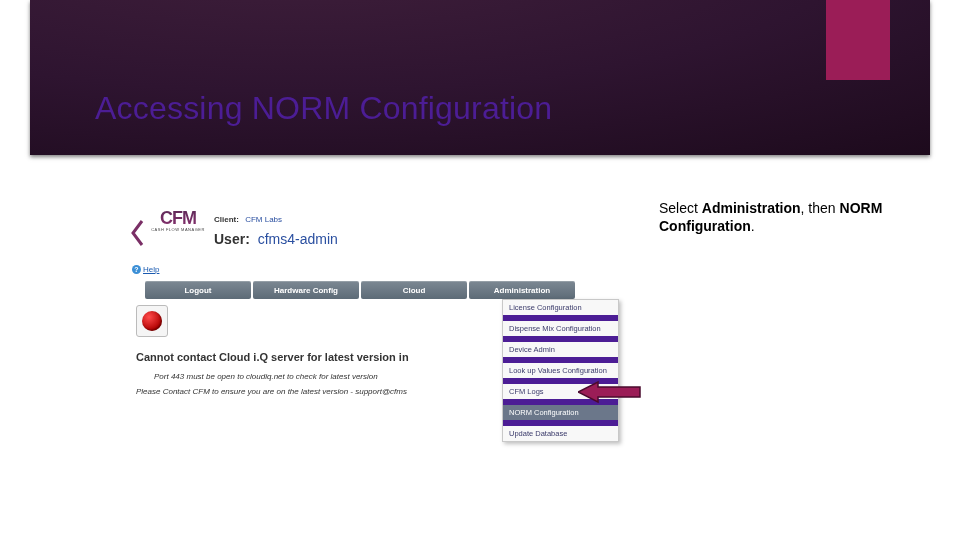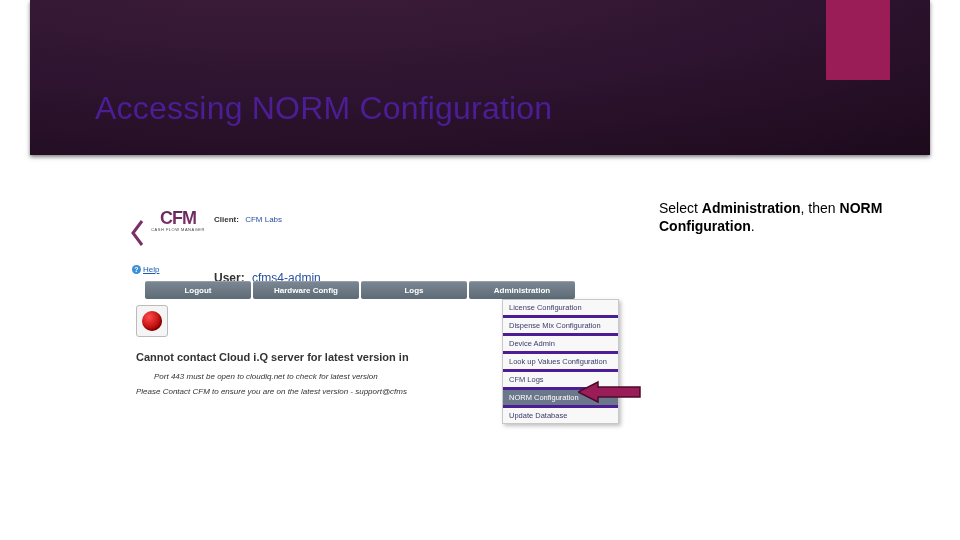--- a/index.html
+++ b/index.html
@@ -97,23 +97,22 @@
   }
   .client-row .val, .user-row .val {
     font-weight: 400;
     color: #2a4fa0;
     margin-left: 4px;
   }
   .user-row {
     position: absolute;
     left: 88px;
     top: 28px;
-    font-size: 12px;
-    font-weight: 700;
-    margin-top: 40px;
+    font-size: 14px;
+    font-weight: 700;
   }
   .help-link {
     position: absolute;
     left: 6px;
     top: 62px;
     font-size: 8px;
     color: #1a5ab0;
     text-decoration: underline;
   }
   .help-link .q {
@@ -202,21 +201,21 @@
     width: 115px;
     background: #f8f8f8;
     border: 1px solid #c8c8c8;
     box-shadow: 2px 2px 4px rgba(0,0,0,0.25);
     font-size: 7.5px;
     color: #3a3a6a;
     margin-left: 44px;
   }
   .dropdown .item {
     padding: 3px 6px;
-    border-top: 3px solid #4c1d95;
+    border-top: 6px solid #4c1d95;
   }
   .dropdown .item:first-child { border-top: none; }
   .dropdown .item.selected {
     background: #6b778a;
     color: #fff;
   }
   
   .arrow {
     position: absolute;
     left: 578px;
@@ -260,21 +259,21 @@
     <span class="val">cfms4-admin</span>
   </div>
 
   <div class="help-link">
     <span class="q">?</span><span>Help</span>
   </div>
 
   <div class="navbar">
     <div class="nav-btn">Logout</div>
     <div class="nav-btn">Hardware Config</div>
-    <div class="nav-btn">Logs</div>
+    <div class="nav-btn">Cloud</div>
     <div class="nav-btn">Administration</div>
   </div>
 
   <div class="record-icon">
     <div class="dot"></div>
   </div>
 
   <div class="err-title">Cannot contact Cloud i.Q server for latest version in</div>
   <div class="err-line1">Port 443 must be open to cloudiq.net to check for latest version</div>
   <div class="err-line2">Please Contact CFM to ensure you are on the latest version - support@cfms</div>

